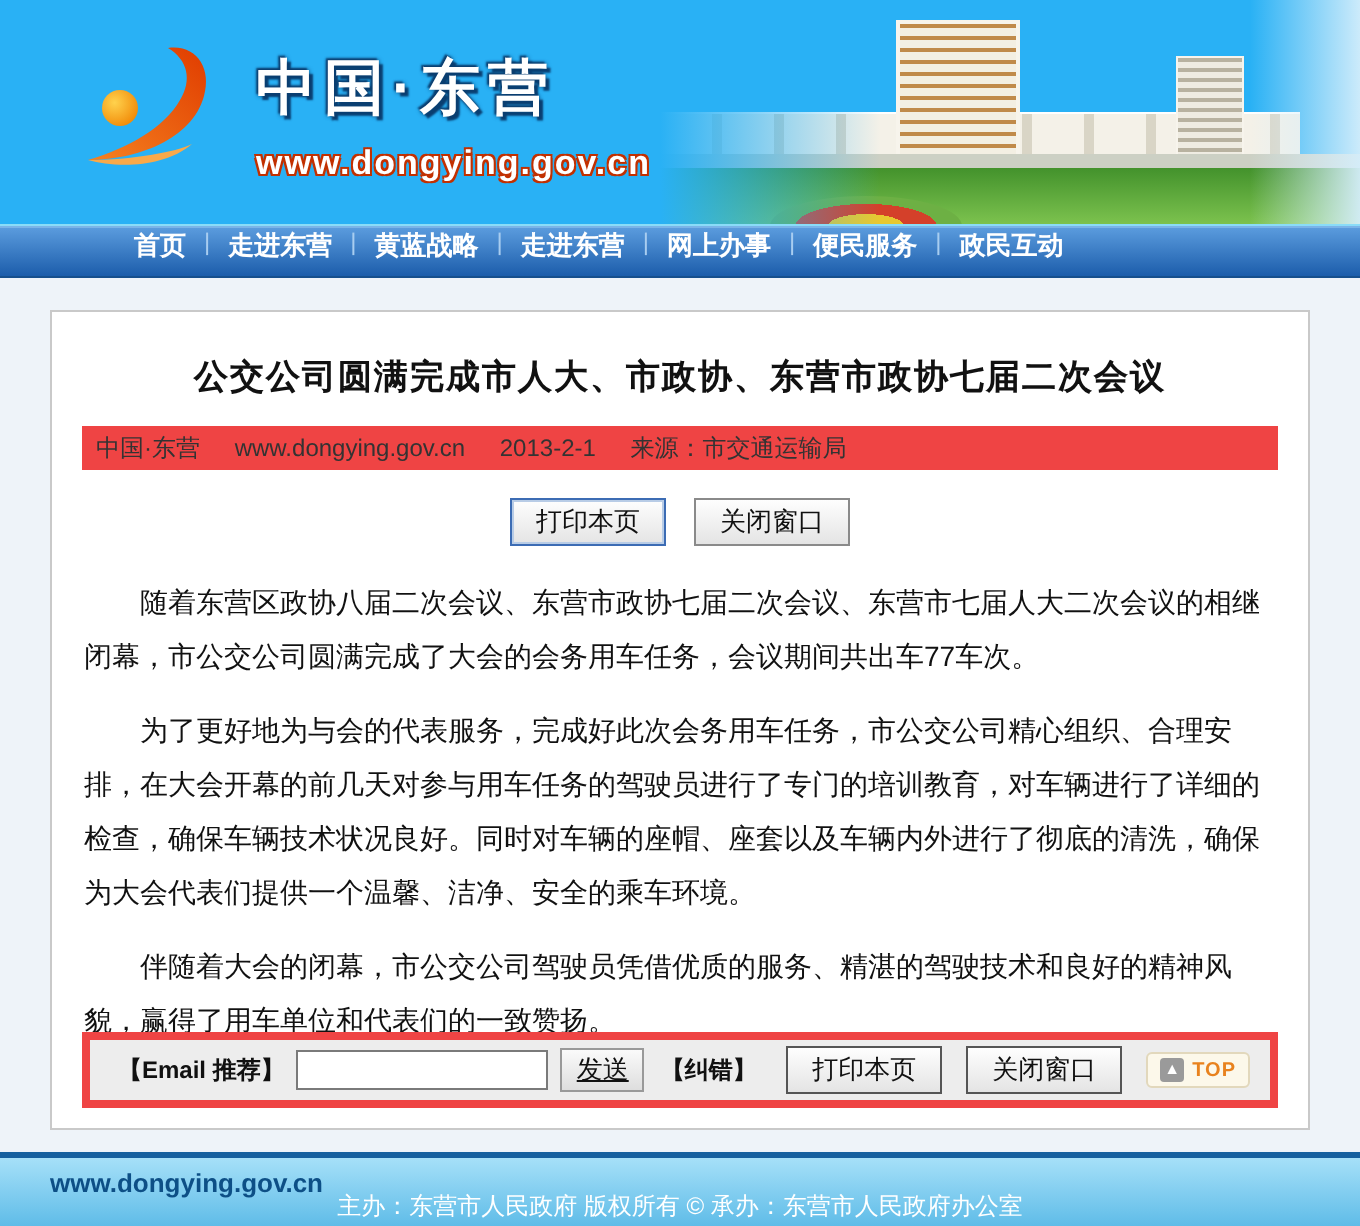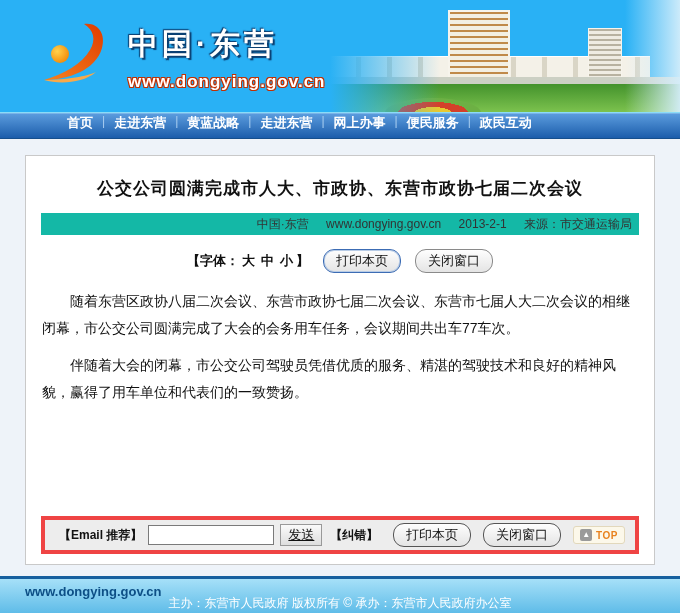--- a/index.html
+++ b/index.html
@@ -55,33 +55,33 @@
   
   .panel{
     position:absolute;left:25px;top:155px;width:628px;height:408px;
     background:#ffffff;border:1px solid #c9c9c9;
   }
   .title{
     margin:21px 10px 0;text-align:center;font-size:17px;font-weight:bold;color:#111111;
     letter-spacing:1px;
   }
   .metabar{
-    margin:13px 15px 0;height:22px;line-height:22px;background:#14b8a6;
-    text-align:right;font-size:12px;color:#333333;
+    margin:13px 15px 0;height:22px;line-height:22px;background:#ef4444;
+    text-align:left;font-size:12px;color:#333333;
   }
   .metabar span{margin:0 7px;}
   .controls{
     margin-top:14px;display:flex;justify-content:center;align-items:center;gap:14px;
     font-size:13px;color:#111111;
   }
   .fc{font-weight:bold;}
   .fc .size{font-weight:bold;cursor:pointer;margin:0 3px;}
   .btn{
     font-family:inherit;font-size:13px;color:#111111;
-    padding:2px 12px;border:1px solid #8a8a8a;border-radius:11px;
+    padding:2px 12px;border:1px solid #8a8a8a;border-radius:0;
     background:linear-gradient(#fefefe,#e4e4e4);cursor:pointer;
   }
   .btn.primary{border:1px solid #3c6cb4;box-shadow:0 0 0 1px #b8cce6 inset;}
   .body-text{
     margin:15px 6px 0;font-size:14px;line-height:27px;color:#111111;
   }
   .body-text p{margin:10px;text-indent:2em;}
   
   .bottombar{
     position:absolute;left:15px;right:15px;bottom:10px;height:38px;
@@ -175,29 +175,27 @@
   <div class="title">公交公司圆满完成市人大、市政协、东营市政协七届二次会议</div>
 
   <div class="metabar">
     <span>中国·东营</span>
     <span>www.dongying.gov.cn</span>
     <span>2013-2-1</span>
     <span>来源：市交通运输局</span>
   </div>
 
   <div class="controls">
-    <span class="fc">
-      <span>【字体：</span><span class="size">大</span><span class="size">中</span><span class="size">小</span><span>】</span>
-    </span>
     <button class="btn primary">打印本页</button>
     <button class="btn">关闭窗口</button>
   </div>
 
   <div class="body-text">
     <p>随着东营区政协八届二次会议、东营市政协七届二次会议、东营市七届人大二次会议的相继闭幕，市公交公司圆满完成了大会的会务用车任务，会议期间共出车77车次。</p>
+    <p>为了更好地为与会的代表服务，完成好此次会务用车任务，市公交公司精心组织、合理安排，在大会开幕的前几天对参与用车任务的驾驶员进行了专门的培训教育，对车辆进行了详细的检查，确保车辆技术状况良好。同时对车辆的座帽、座套以及车辆内外进行了彻底的清洗，确保为大会代表们提供一个温馨、洁净、安全的乘车环境。</p>
     <p>伴随着大会的闭幕，市公交公司驾驶员凭借优质的服务、精湛的驾驶技术和良好的精神风貌，赢得了用车单位和代表们的一致赞扬。</p>
   </div>
 
   <div class="bottombar">
     <span class="email-label">【Email 推荐】</span>
     <input class="email-input" type="text" style="">
     <button class="send-btn">发送</button>
     <span class="corr-label">【纠错】</span>
     <span class="bar-right">
       <button class="btn dark">打印本页</button>

